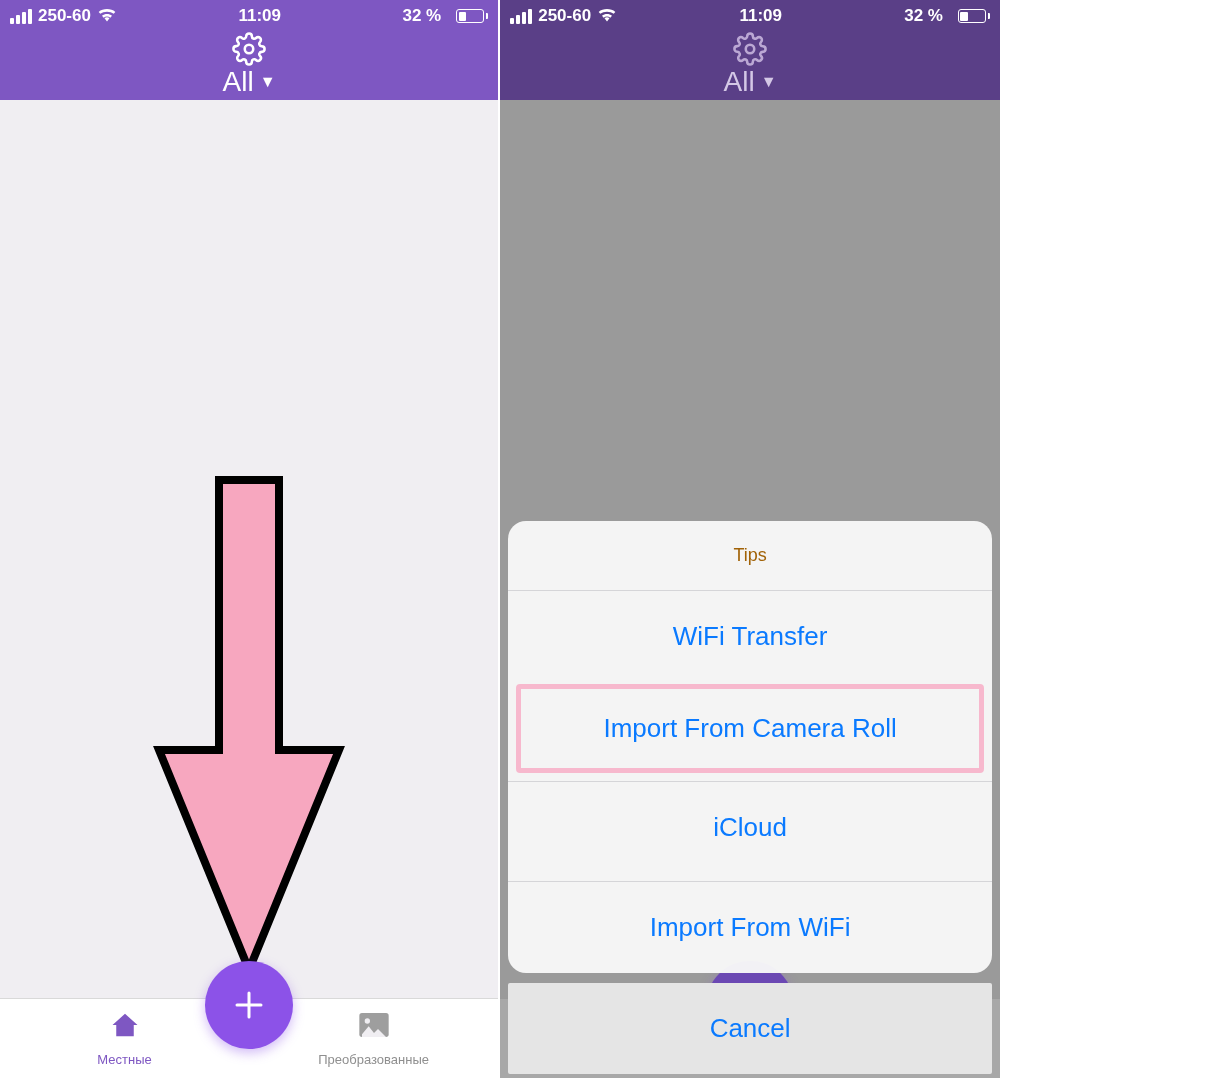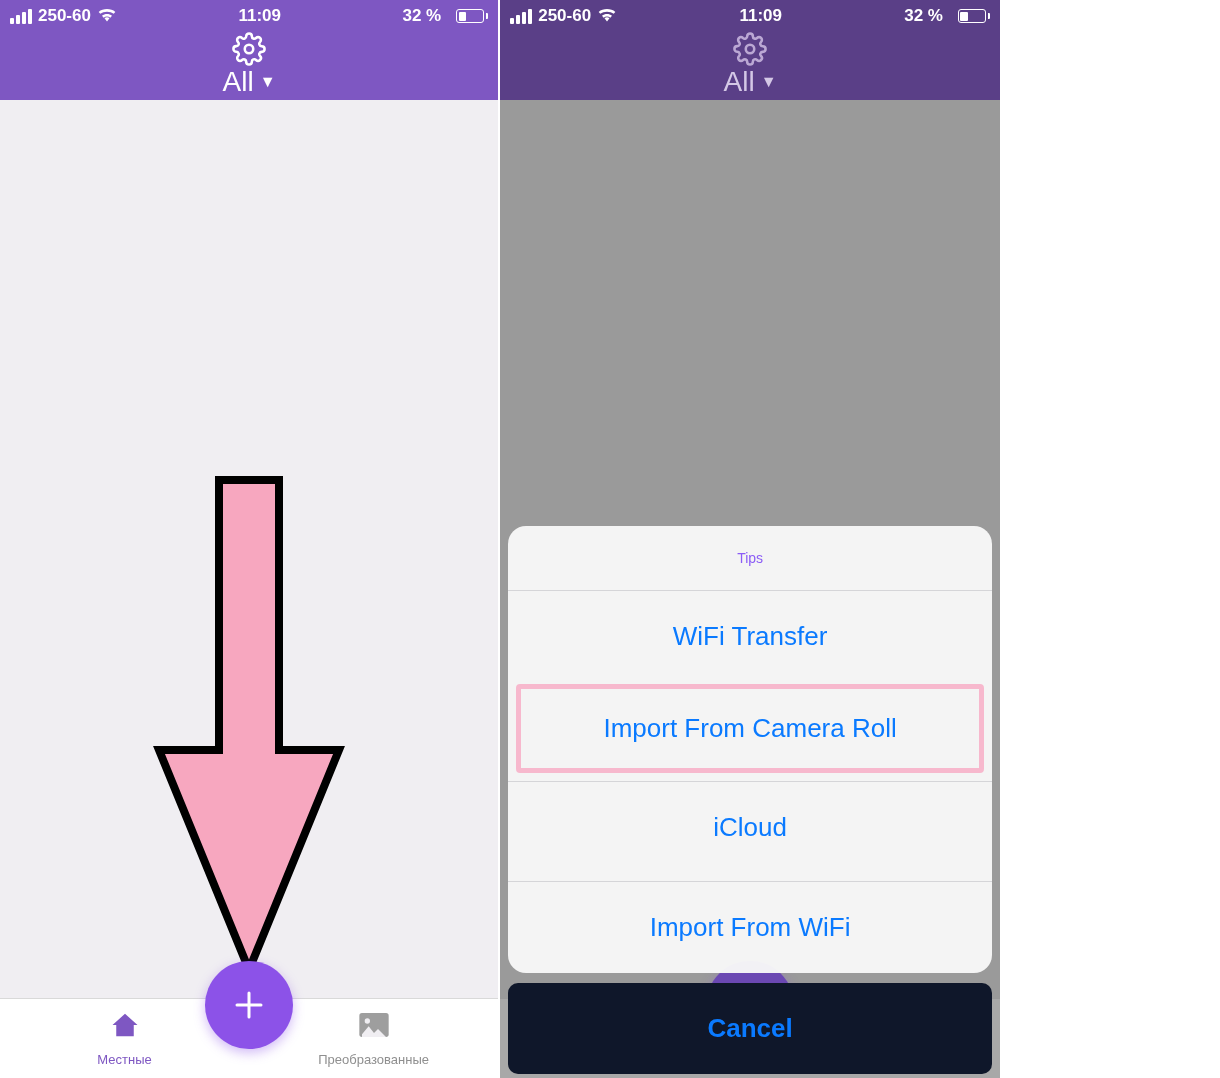--- a/index.html
+++ b/index.html
@@ -47,23 +47,23 @@
     .dim-nav .nav-title { color: #d4c8e6; }
     .dim-status { background: #5a3f87; }
     .screen2 .content { background: #9a9a9a; }
     .screen2 .tab-bar { background: #a8a8a8; border-top-color: #999; }
     .screen2 .tab-label { color: #666; }
     .screen2 .fab { background: #6b48b3; }
     
     
     .action-sheet { position: absolute; bottom: 4px; left: 8px; right: 8px; display: flex; flex-direction: column; gap: 10px; }
     .sheet-group { background: rgba(248,248,248,0.96); border-radius: 18px; overflow: hidden; }
-    .sheet-header { text-align: center; padding: 24px 16px 16px; color: #8b5cf6; font-size: 14px; font-weight: 400; }
+    .sheet-header { text-align: center; padding: 24px 16px 16px; color: #a16207; font-size: 18px; font-weight: 400; }
     .sheet-row { padding: 30px 16px; text-align: center; color: #0a7aff; font-size: 26px; border-top: 0.5px solid #d5d5d8; cursor: pointer; margin-top: 8px; }
-    .sheet-cancel { background: #0f172a; border-radius: 10px; padding: 30px 16px; text-align: center; color: #0a7aff; font-size: 26px; font-weight: 700; cursor: pointer; }
+    .sheet-cancel { background: #e5e5e5; border-radius: 2px; padding: 30px 16px; text-align: center; color: #0a7aff; font-size: 26px; font-weight: 400; cursor: pointer; }
     .highlight-box { border: 5px solid #f7b8cd; border-radius: 4px; margin: 2px 8px; padding: 24px 16px !important; }
   </style>
 </head>
 <body>
 
 <div class="container">
 
   <div class="screen">
     <div class="status-bar">
       <div class="status-left">

